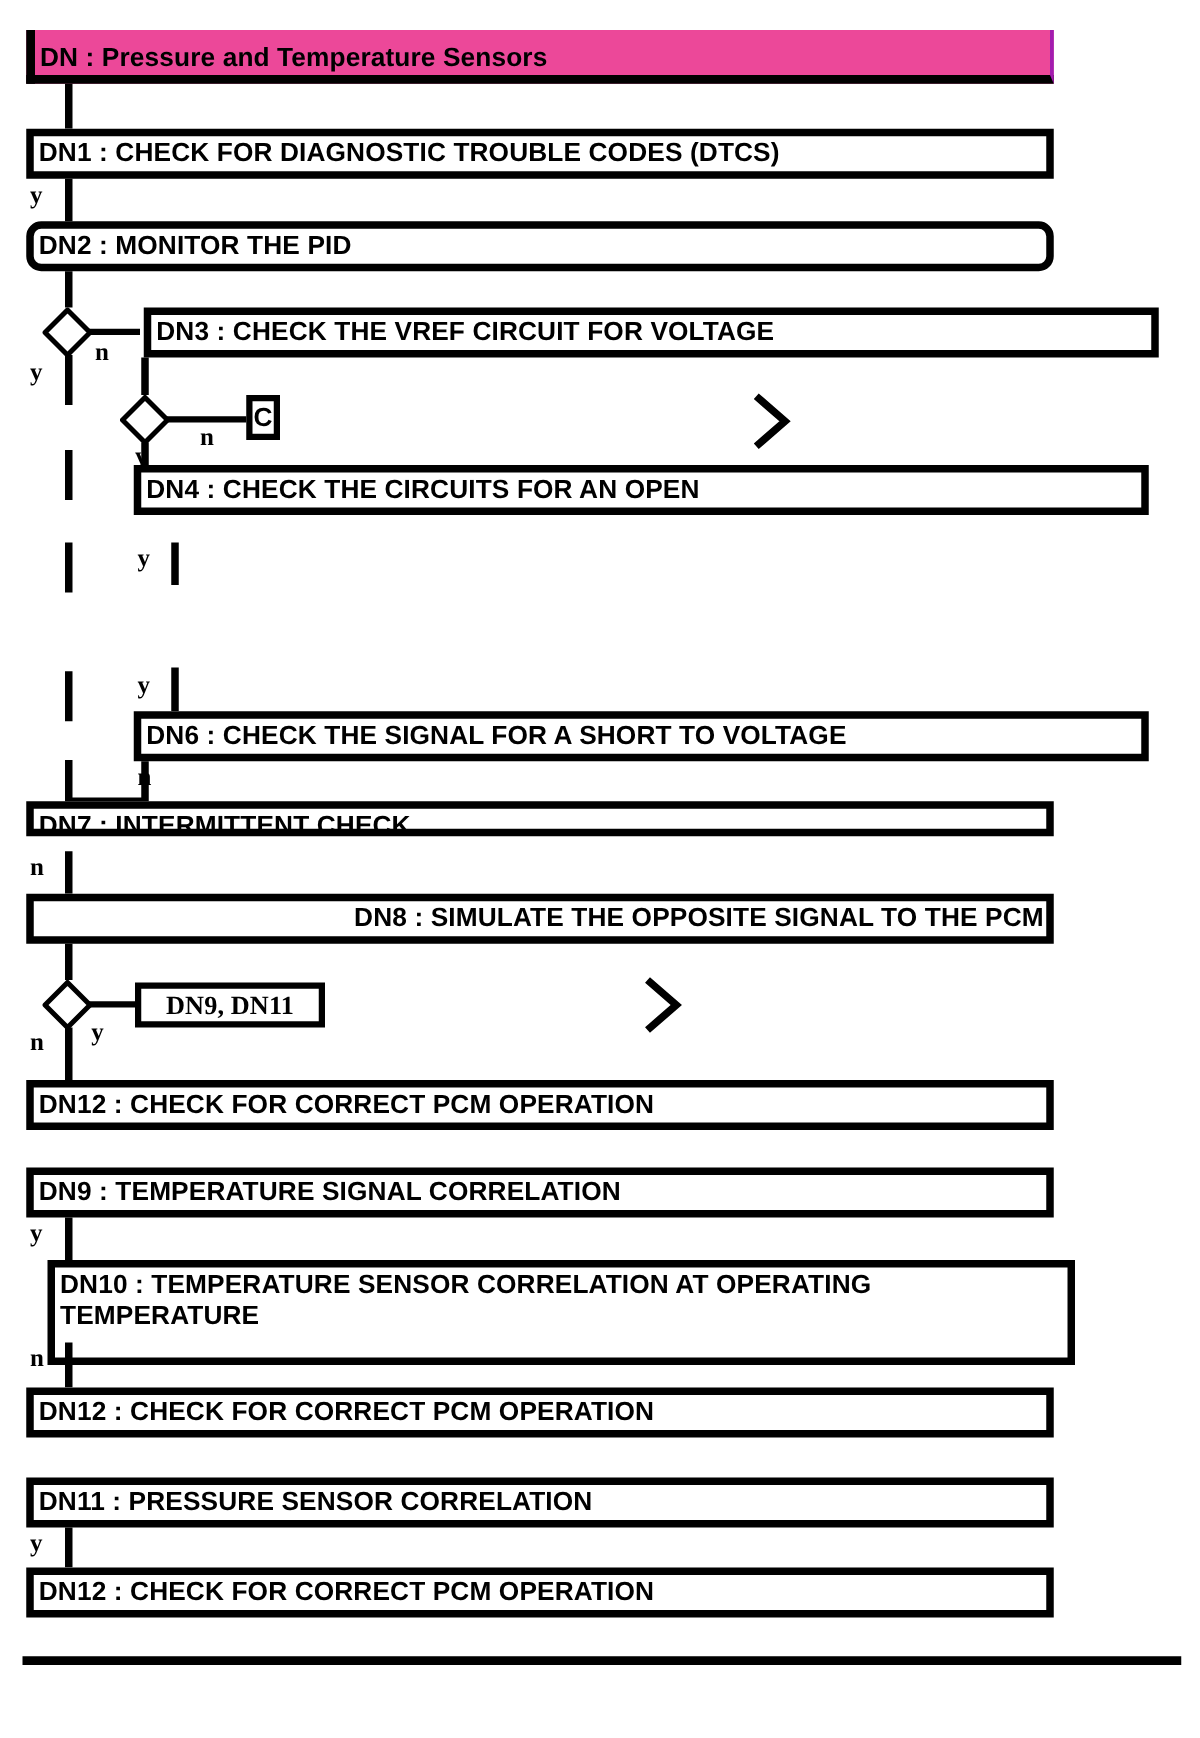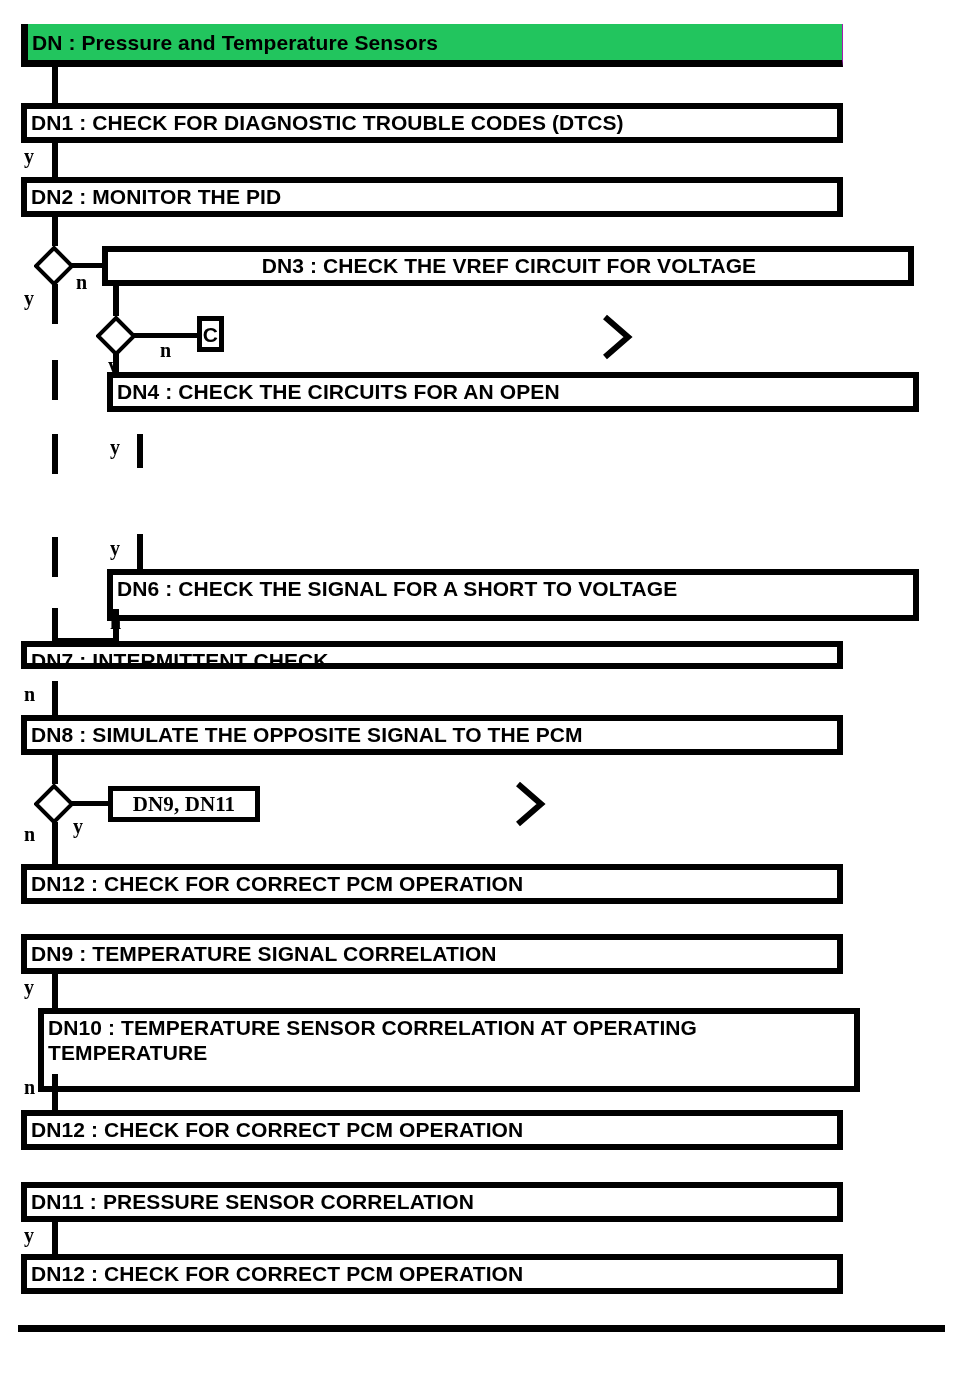--- a/index.html
+++ b/index.html
@@ -18,25 +18,25 @@
     height: 1390px;
     background: #ffffff;
     overflow: hidden;
   }
 
   
   .title-bar {
     position: absolute;
     box-sizing: border-box;
     border-left: 7px solid #000;
-    border-right: 1px solid #a21caf;
+    border-right: 3px solid #a21caf;
     border-bottom: 7px solid #000;
-    background: #22c55e;
+    background: #ec4899;
     display: flex;
-    align-items: center;
+    align-items: flex-end;
   }
   .title-bar .label {
     font-size: 21px;
     font-weight: bold;
     line-height: 26px;
     padding-left: 4px;
     padding-top: 1px;
     white-space: nowrap;
     letter-spacing: 0.1px;
   }
@@ -134,21 +134,21 @@
   </div>
 
   <div class="vline" style="left:52px; top:67px; height:36px;"></div>
 
   <div class="step-box" style="left:21px; top:103px; width:822px; height:40px;">
     <span class="label">DN1 : CHECK FOR DIAGNOSTIC TROUBLE CODES (DTCS)</span>
   </div>
   <div class="branch" style="left:24px; top:146px;">y</div>
   <div class="vline" style="left:52px; top:143px; height:34px;"></div>
 
-  <div class="step-box" style="left:21px; top:177px; width:822px; height:40px;">
+  <div class="step-box" style="left:21px; top:177px; width:822px; height:40px;border-radius:12px;">
     <span class="label">DN2 : MONITOR THE PID</span>
   </div>
 
   <div class="vline" style="left:52px; top:217px; height:33px;"></div>
 
   <div class="diamond" style="left:34px; top:246px; width:40px; height:40px;">
     <svg width="40" height="40" viewBox="0 0 40 40" aria-hidden="true">
       <polygon points="20,2 38,20 20,38 2,20" fill="#ffffff" stroke="#000000" stroke-width="4"></polygon>
     </svg>
   </div>
@@ -156,21 +156,21 @@
   <div class="branch" style="left:76px; top:272px;">n</div>
 
   <div class="hline" style="left:70px; top:263px; width:42px;"></div>
 
   <div class="vline" style="left:52px; top:284px; height:40px;"></div>
   <div class="dash-seg" style="left:52px; top:360px; height:40px;"></div>
   <div class="dash-seg" style="left:52px; top:434px; height:40px;"></div>
   <div class="dash-seg" style="left:52px; top:537px; height:40px;"></div>
   <div class="dash-seg" style="left:52px; top:608px; height:32px;"></div>
 
-  <div class="step-box" style="left:102px; top:246px; width:812px; height:40px;justify-content:center;">
+  <div class="step-box" style="left:115px; top:246px; width:812px; height:40px;">
     <span class="label">DN3 : CHECK THE VREF CIRCUIT FOR VOLTAGE</span>
   </div>
 
   <div class="vline" style="left:113px; top:286px; height:33px;"></div>
 
   <div class="diamond" style="left:96px; top:316px; width:40px; height:40px;">
     <svg width="40" height="40" viewBox="0 0 40 40" aria-hidden="true">
       <polygon points="20,2 38,20 20,38 2,20" fill="#ffffff" stroke="#000000" stroke-width="4"></polygon>
     </svg>
   </div>
@@ -193,34 +193,34 @@
 
   <div class="step-box" style="left:107px; top:372px; width:812px; height:40px;">
     <span class="label">DN4 : CHECK THE CIRCUITS FOR AN OPEN</span>
   </div>
   <div class="branch" style="left:110px; top:437px;">y</div>
   <div class="vline" style="left:137px; top:434px; height:34px;"></div>
 
   <div class="branch" style="left:110px; top:538px;">y</div>
   <div class="vline" style="left:137px; top:534px; height:35px;"></div>
 
-  <div class="step-box" style="left:107px; top:569px; width:812px; height:52px;">
+  <div class="step-box" style="left:107px; top:569px; width:812px; height:40px;">
     <span class="label">DN6 : CHECK THE SIGNAL FOR A SHORT TO VOLTAGE</span>
   </div>
   <div class="branch" style="left:110px; top:612px;">n</div>
   <div class="vline" style="left:113px; top:609px; height:33px;"></div>
   <div class="hline" style="left:52px; top:638px; width:66px;"></div>
 
   <div class="step-box" style="left:21px; top:641px; width:822px; height:28px;">
     <span class="label">DN7 : INTERMITTENT CHECK</span>
   </div>
   <div class="branch" style="left:24px; top:684px;">n</div>
   <div class="vline" style="left:52px; top:681px; height:34px;"></div>
 
-  <div class="step-box" style="left:21px; top:715px; width:822px; height:40px;">
+  <div class="step-box" style="left:21px; top:715px; width:822px; height:40px;justify-content:flex-end;">
     <span class="label">DN8 : SIMULATE THE OPPOSITE SIGNAL TO THE PCM</span>
   </div>
 
   <div class="vline" style="left:52px; top:755px; height:29px;"></div>
 
   <div class="diamond" style="left:34px; top:784px; width:40px; height:40px;">
     <svg width="40" height="40" viewBox="0 0 40 40" aria-hidden="true">
       <polygon points="20,2 38,20 20,38 2,20" fill="#ffffff" stroke="#000000" stroke-width="4"></polygon>
     </svg>
   </div>

